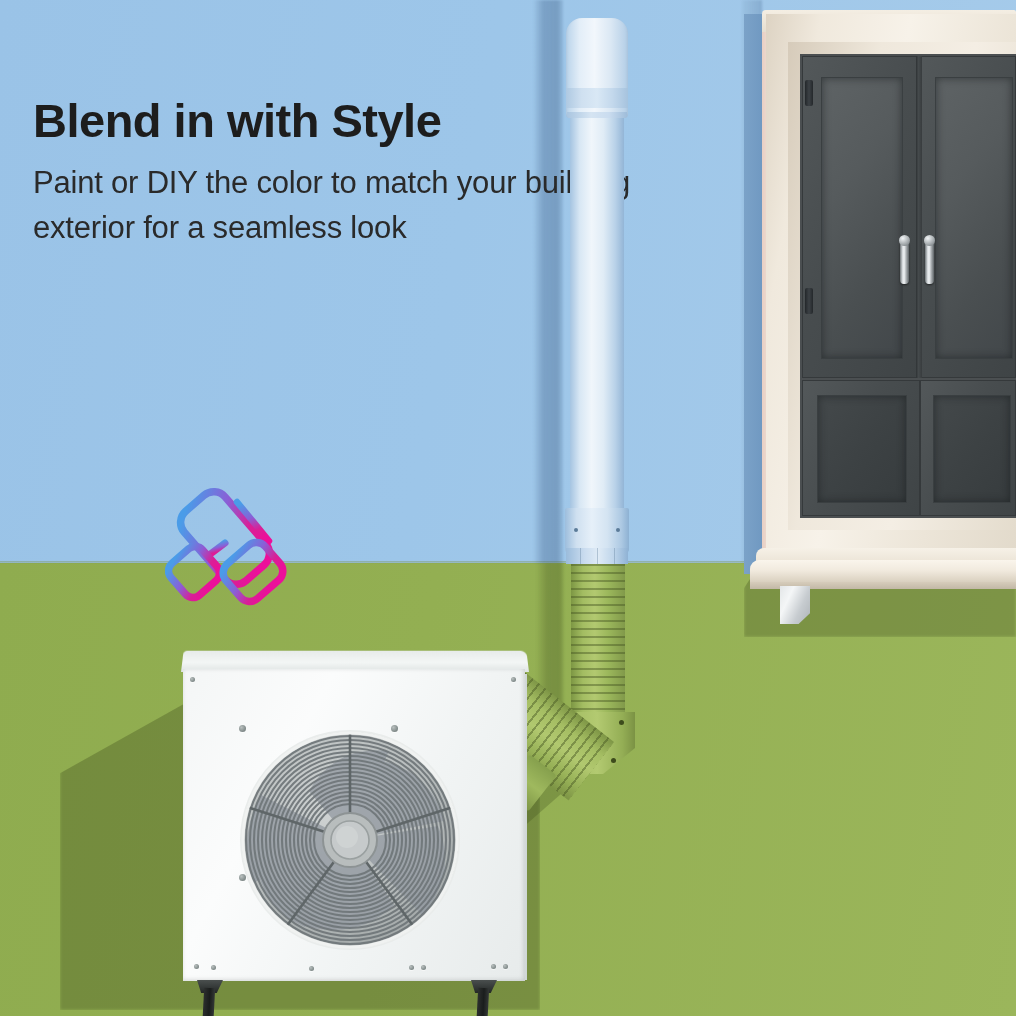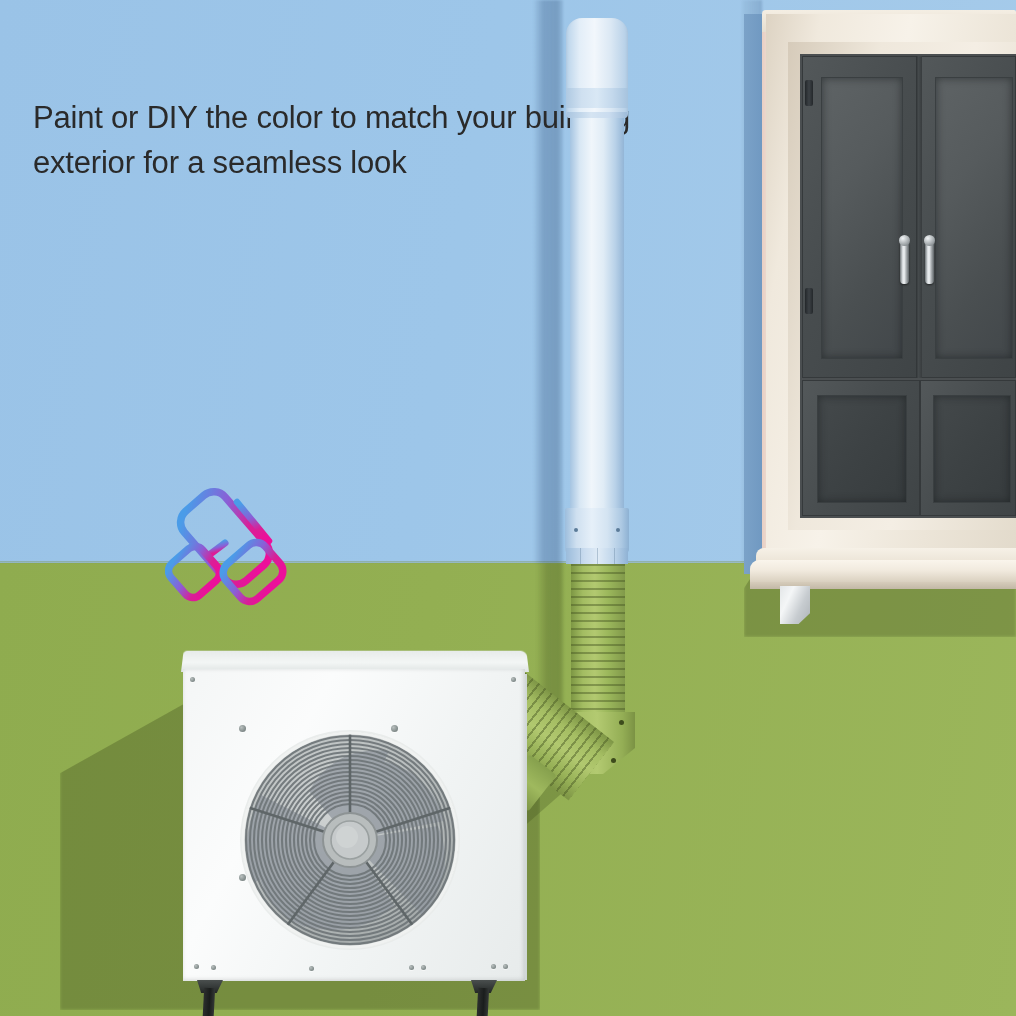--- a/index.html
+++ b/index.html
@@ -267,20 +267,21 @@
   <div class="wall-seam"></div>
 
   <div class="shadow-window-blue"></div>
   <div class="shadow-pipe-upper"></div>
   <div class="shadow-pipe-lower"></div>
   <div class="shadow-pipe-diag"></div>
   <div class="shadow-unit"></div>
   <div class="shadow-window"></div>
 
   <div class="copy">
+    <h1 class="headline">Blend in with Style</h1>
     <p class="subhead">Paint or DIY the color to match your building exterior for a seamless look</p>
   </div>
 
   <div class="roller-icon">
     <svg width="150" height="150" viewBox="0 0 150 150" fill="none">
       <defs>
         <linearGradient id="rollgrad" x1="0.25" y1="0" x2="0.6" y2="1">
           <stop offset="0%" stop-color="#4a9ce8"></stop>
           <stop offset="42%" stop-color="#8a5fd6"></stop>
           <stop offset="75%" stop-color="#d91f96"></stop>

